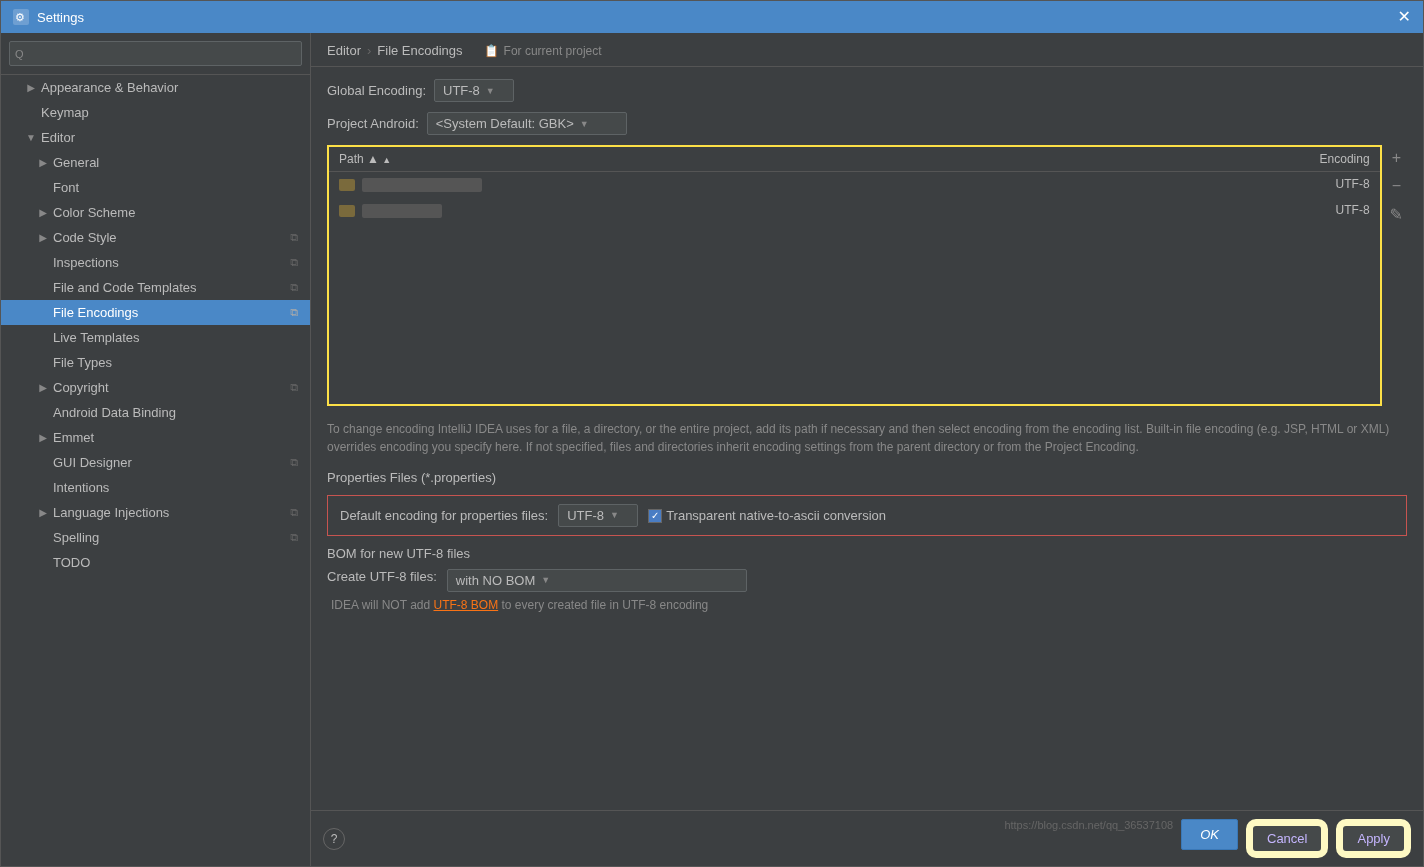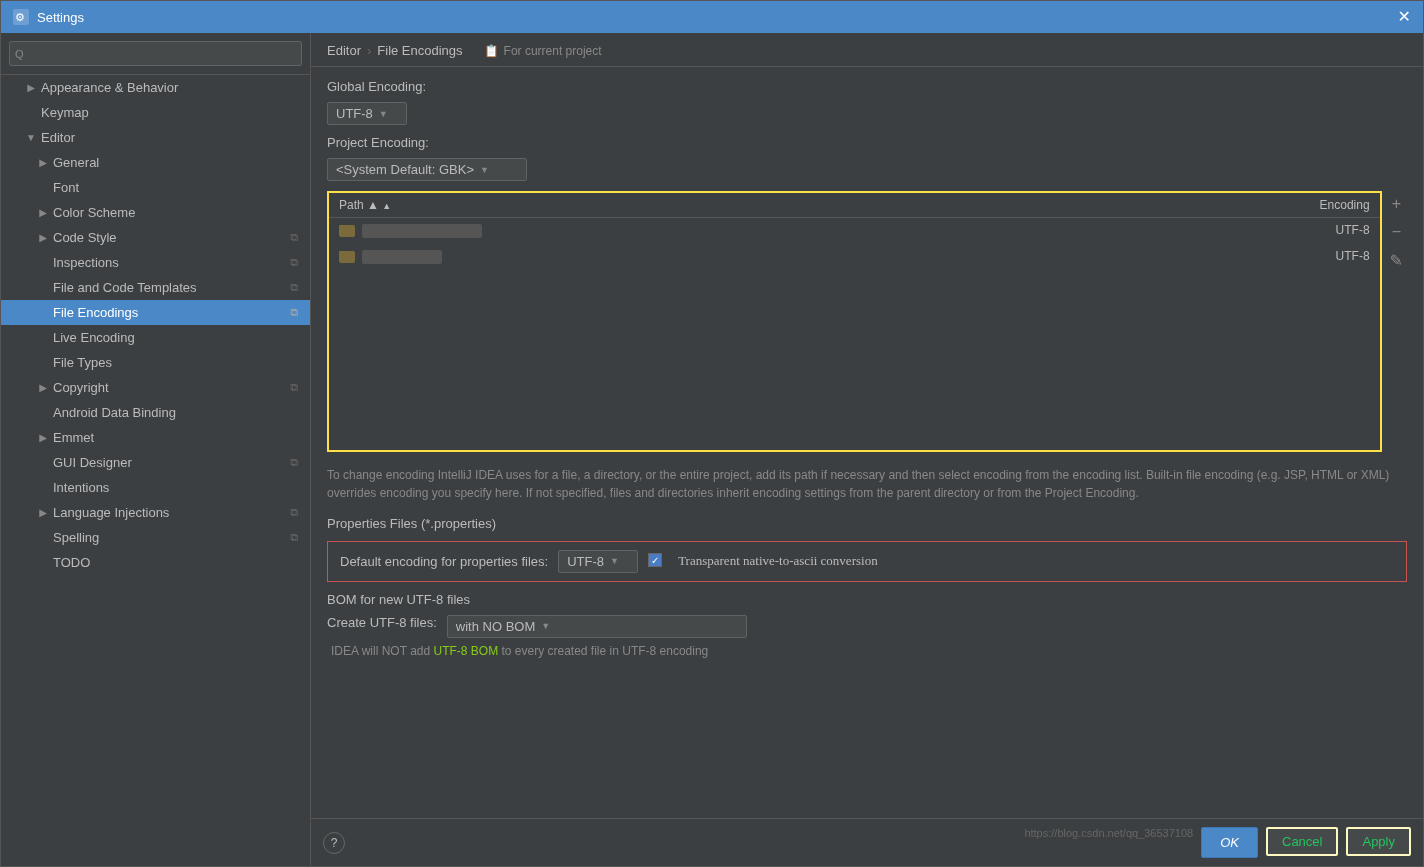--- a/index.html
+++ b/index.html
@@ -165,24 +165,23 @@
       padding: 12px 16px;
       display: flex;
       flex-direction: column;
       gap: 10px;
     }
     .panel-body::-webkit-scrollbar { width: 6px; }
     .panel-body::-webkit-scrollbar-track { background: #3c3f41; }
     .panel-body::-webkit-scrollbar-thumb { background: #555; }
     .form-row {
       display: flex;
-      align-items: flex-start;
+      align-items: center;
       gap: 8px;
       flex-shrink: 0;
-      flex-direction: column;
     }
     .form-label {
       color: #bbb;
       font-size: 13px;
       white-space: nowrap;
     }
     .dropdown-btn {
       background: #45494a;
       border: 1px solid #5e6365;
       color: #bbb;
@@ -280,23 +279,22 @@
       border: 1px solid #c75450;
       padding: 8px 12px;
       display: flex;
       align-items: center;
       gap: 10px;
       flex-shrink: 0;
       background: transparent;
     }
     .checkbox-row {
       display: flex;
-      align-items: flex-start;
-      gap: 16px;
-      font-family: Liberation Serif, serif;
+      align-items: flex-end;
+      gap: 4px;
     }
     .checkbox-custom {
       width: 14px;
       height: 14px;
       border: 1px solid #666;
       background: #4a7dc4;
       display: flex;
       align-items: center;
       justify-content: center;
       cursor: pointer;
@@ -323,21 +321,21 @@
     }
     .dropdown-btn-xl {
       min-width: 300px;
     }
     .bom-note {
       color: #888;
       font-size: 12px;
       margin-top: 6px;
       padding-left: 4px;
     }
-    .bom-note-highlight { color: #84cc16; }
+    .bom-note-highlight { color: #f97316; text-decoration: underline; }
     
     .window-footer {
       display: flex;
       align-items: center;
       justify-content: space-between;
       padding: 8px 12px;
       border-top: 1px solid #555;
       background: #3c3f41;
       flex-shrink: 0;
     }
@@ -365,26 +363,26 @@
       border: 1px solid #3a78b7;
       color: #ffffff;
       padding: 7px 18px;
       cursor: pointer;
       font-size: 13px;
       border-radius: 2px;
       font-style: italic;
     }
     .btn-cancel, .btn-apply {
       background: #45494a;
-      border: 2px solid #fef9c3;
-      color: #22c55e;
+      border: 7px solid #fef9c3;
+      color: #c4b5fd;
       padding: 5px 14px;
       cursor: pointer;
       font-size: 13px;
-      border-radius: 2px;
+      border-radius: 10px;
     }
   </style>
 </head>
 <body>
 
 <div class="window">
 
   <div class="title-bar">
     <div class="title-bar-left">
       <svg class="title-icon" viewBox="0 0 16 16" fill="none">
@@ -456,21 +454,21 @@
         </div>
 
         <div class="nav-item indent2 active">
           <span class="nav-arrow"></span>
           <span>File Encodings</span>
           <span class="nav-icon-copy" style="color:#aaa;">⧉</span>
         </div>
 
         <div class="nav-item indent2">
           <span class="nav-arrow"></span>
-          <span>Live Encoding</span>
+          <span>Live Templates</span>
         </div>
 
         <div class="nav-item indent2">
           <span class="nav-arrow"></span>
           <span>File Types</span>
         </div>
 
 
         <div class="nav-item indent2">
           <span class="nav-arrow">▶</span>
@@ -538,21 +536,21 @@
 
         <div class="form-row">
           <span class="form-label">Global Encoding:</span>
           <button class="dropdown-btn">
             <span>UTF-8</span>
             <span class="dropdown-arrow">▼</span>
           </button>
         </div>
 
         <div class="form-row">
-          <span class="form-label">Project Encoding:</span>
+          <span class="form-label">Project Android:</span>
           <button class="dropdown-btn dropdown-btn-wide">
             <span>&lt;System Default: GBK&gt;</span>
             <span class="dropdown-arrow">▼</span>
           </button>
         </div>
 
         <div class="table-container">
           <div style="flex:1; border:2px solid #fde047;">
             <table class="encoding-table">
               <thead>

